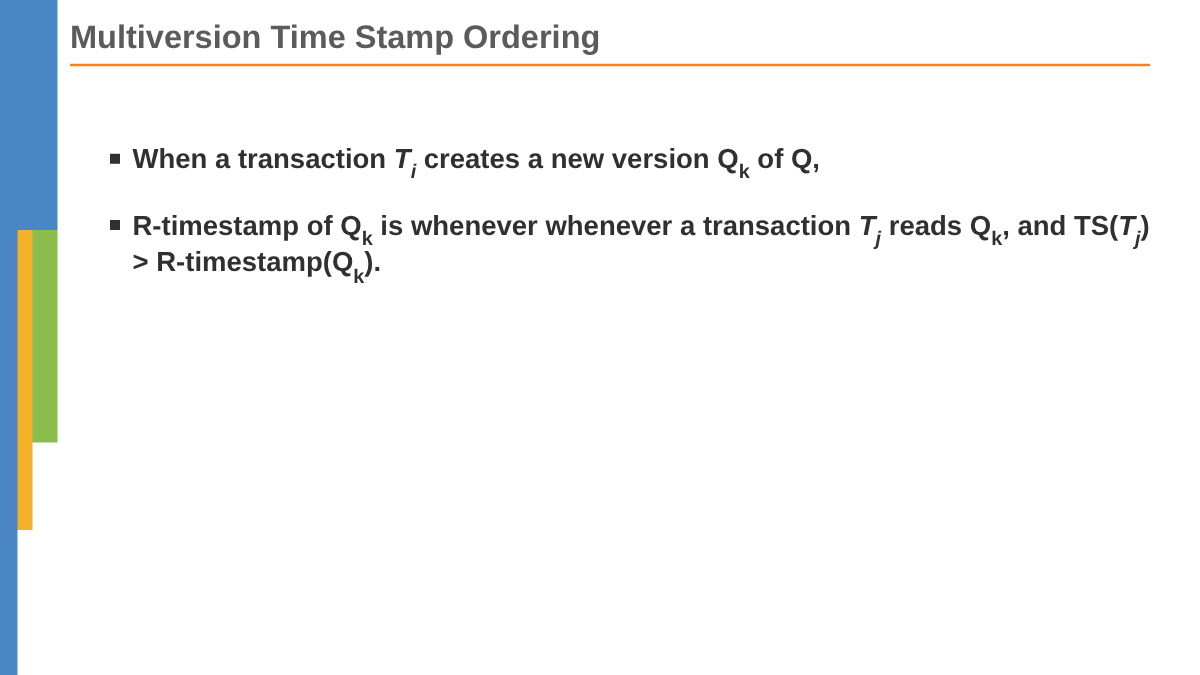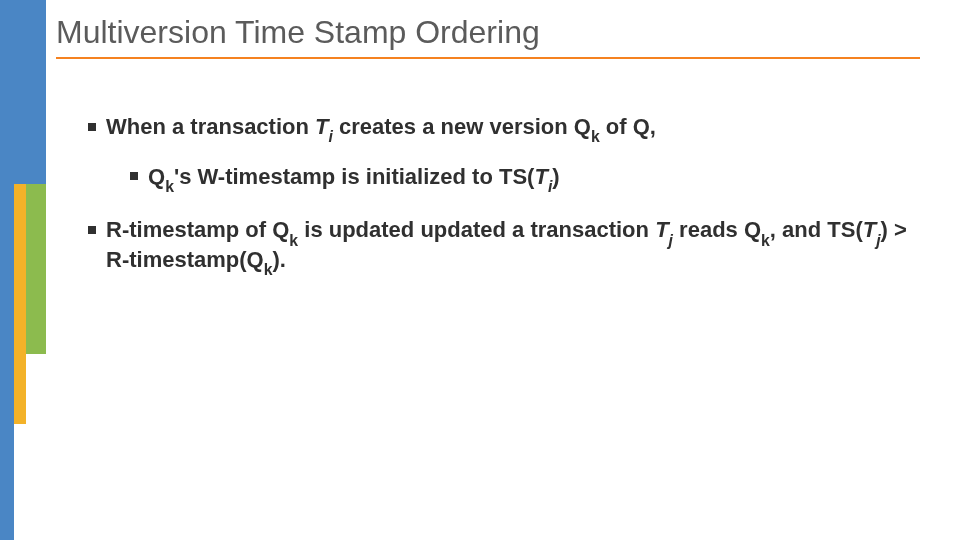--- a/index.html
+++ b/index.html
@@ -43,23 +43,23 @@
     width: 14px; height: 540px;
     background: #4a86c5;
   }
   .title-wrap {
     position: absolute;
     left: 56px; top: 14px; right: 40px;
     border-bottom: 2px solid #f58220;
     padding-bottom: 6px;
   }
   .title {
-    font-size: 32px;
+    font-size: 26px;
     color: #5b5b5b;
-    font-weight: 400;
+    font-weight: 700;
   }
   .content {
     position: absolute;
     left: 88px;
     top: 112px;
     right: 36px;
     font-size: 22px;
     line-height: 1.35;
     color: #303030;
   }
@@ -89,23 +89,20 @@
 
   <div class="title-wrap">
     <div class="title">Multiversion Time Stamp Ordering</div>
   </div>
 
   <div class="content">
     <ul>
       <li>
         <span>When a transaction </span><span class="it">T</span><sub class="it">i</sub><span> creates a new version Q</span><sub>k</sub><span> of Q,</span>
         <ul>
-          <li>
-            <span>Q</span><sub>k</sub><span>'s W-timestamp is initialized to TS(</span><span class="it">T</span><sub class="it">i</sub><span>)</span>
-          </li>
         </ul>
       </li>
       <li>
-        <span>R-timestamp of Q</span><sub>k</sub><span> is updated updated a transaction </span><span class="it">T</span><sub class="it">j</sub><span> reads Q</span><sub>k</sub><span>, and TS(</span><span class="it">T</span><sub class="it">j</sub><span>) &gt; R-timestamp(Q</span><sub>k</sub><span>).</span>
+        <span>R-timestamp of Q</span><sub>k</sub><span> is whenever whenever a transaction </span><span class="it">T</span><sub class="it">j</sub><span> reads Q</span><sub>k</sub><span>, and TS(</span><span class="it">T</span><sub class="it">j</sub><span>) &gt; R-timestamp(Q</span><sub>k</sub><span>).</span>
       </li>
     </ul>
   </div>
 </div>
 
 </body></html>

